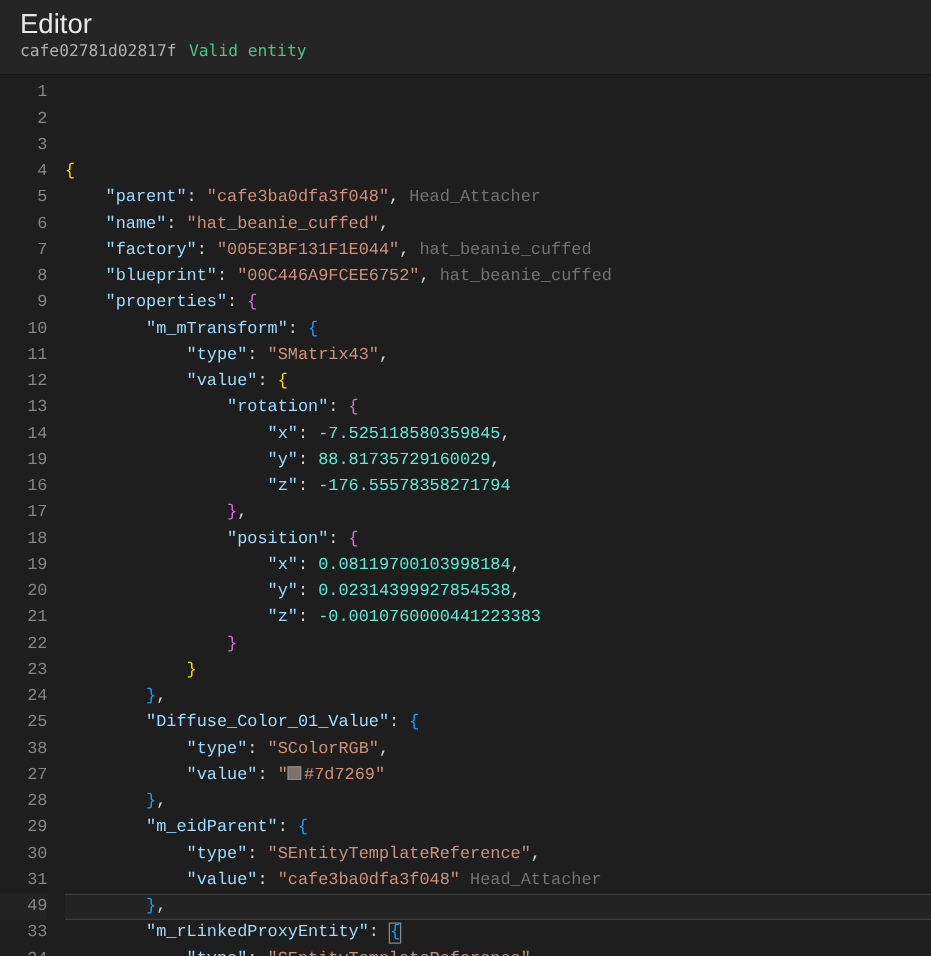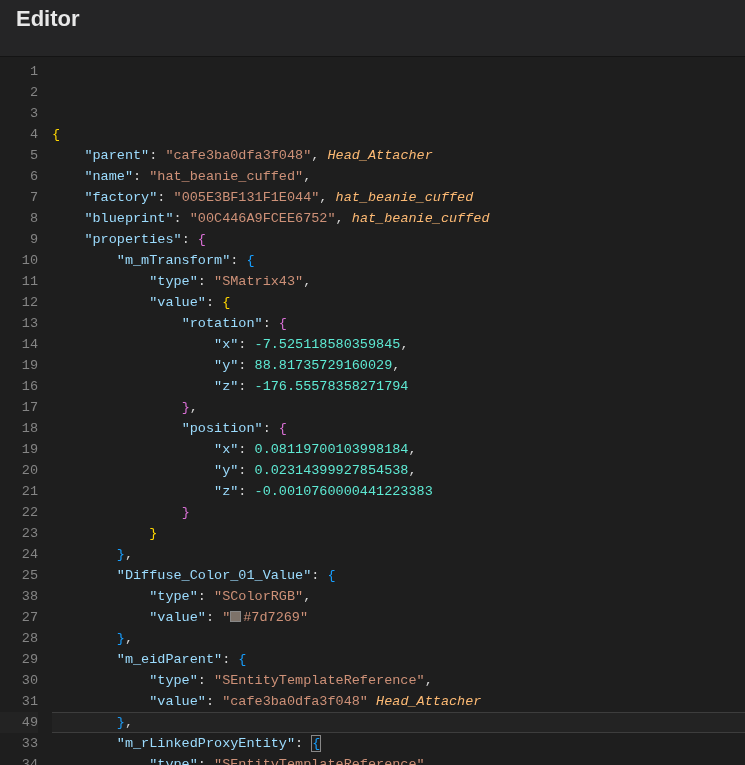--- a/index.html
+++ b/index.html
@@ -13,23 +13,23 @@
     overflow: hidden;
   }
   .header {
     background: #252526;
     padding: 6px 16px 10px 16px;
     border-bottom: 1px solid #141414;
   }
   .title {
     font-family: -apple-system, 'Segoe UI', sans-serif;
     font-size: 22px;
-    font-weight: 700;
+    font-weight: 400;
     color: #e8e8e8;
-    margin-bottom: 14px;
+    margin-bottom: 2px;
   }
   .sub {
     display: flex;
     align-items: baseline;
     gap: 10px;
     font-family: Consolas, monospace;
     font-size: 13px;
   }
   .entity-id { color: #b0b0b0; }
   .valid { color: #4ec27e; }
@@ -68,39 +68,43 @@
   .hl-gutter {
     background: rgba(120,120,120,0.07);
   }
   .brace-y { color: #ffd700; }
   .brace-p { color: #da70d6; }
   .brace-b { color: #179fff; }
   .key { color: #9cdcfe; }
   .str { color: #ce9178; }
   .num { color: #5eead4; }
   .punct { color: #d4d4d4; }
-  .hint { color: #fdba74; font-style: italic; }
+  .hint { color: #737373; }
   .swatch {
     display: inline-block;
     width: 11px; height: 11px;
     background: #7d7269;
     border: 1px solid #888;
     vertical-align: -1px;
     margin-right: 2px;
   }
   .bracket-sel {
     border: 1px solid #888;
     padding: 0 0px;
   }
 </style>
 </head>
 <body>
 
 <div class="header">
   <div class="title">Editor</div>
+  <div class="sub">
+    <span class="entity-id">cafe02781d02817f</span>
+    <span class="valid">Valid entity</span>
+  </div>
 </div>
 
 <div class="editor">
   <div class="gutter" id="gutter">
       <div class="line">1</div>
       <div class="line">2</div>
       <div class="line">3</div>
       <div class="line">4</div>
       <div class="line">5</div>
       <div class="line">6</div>

